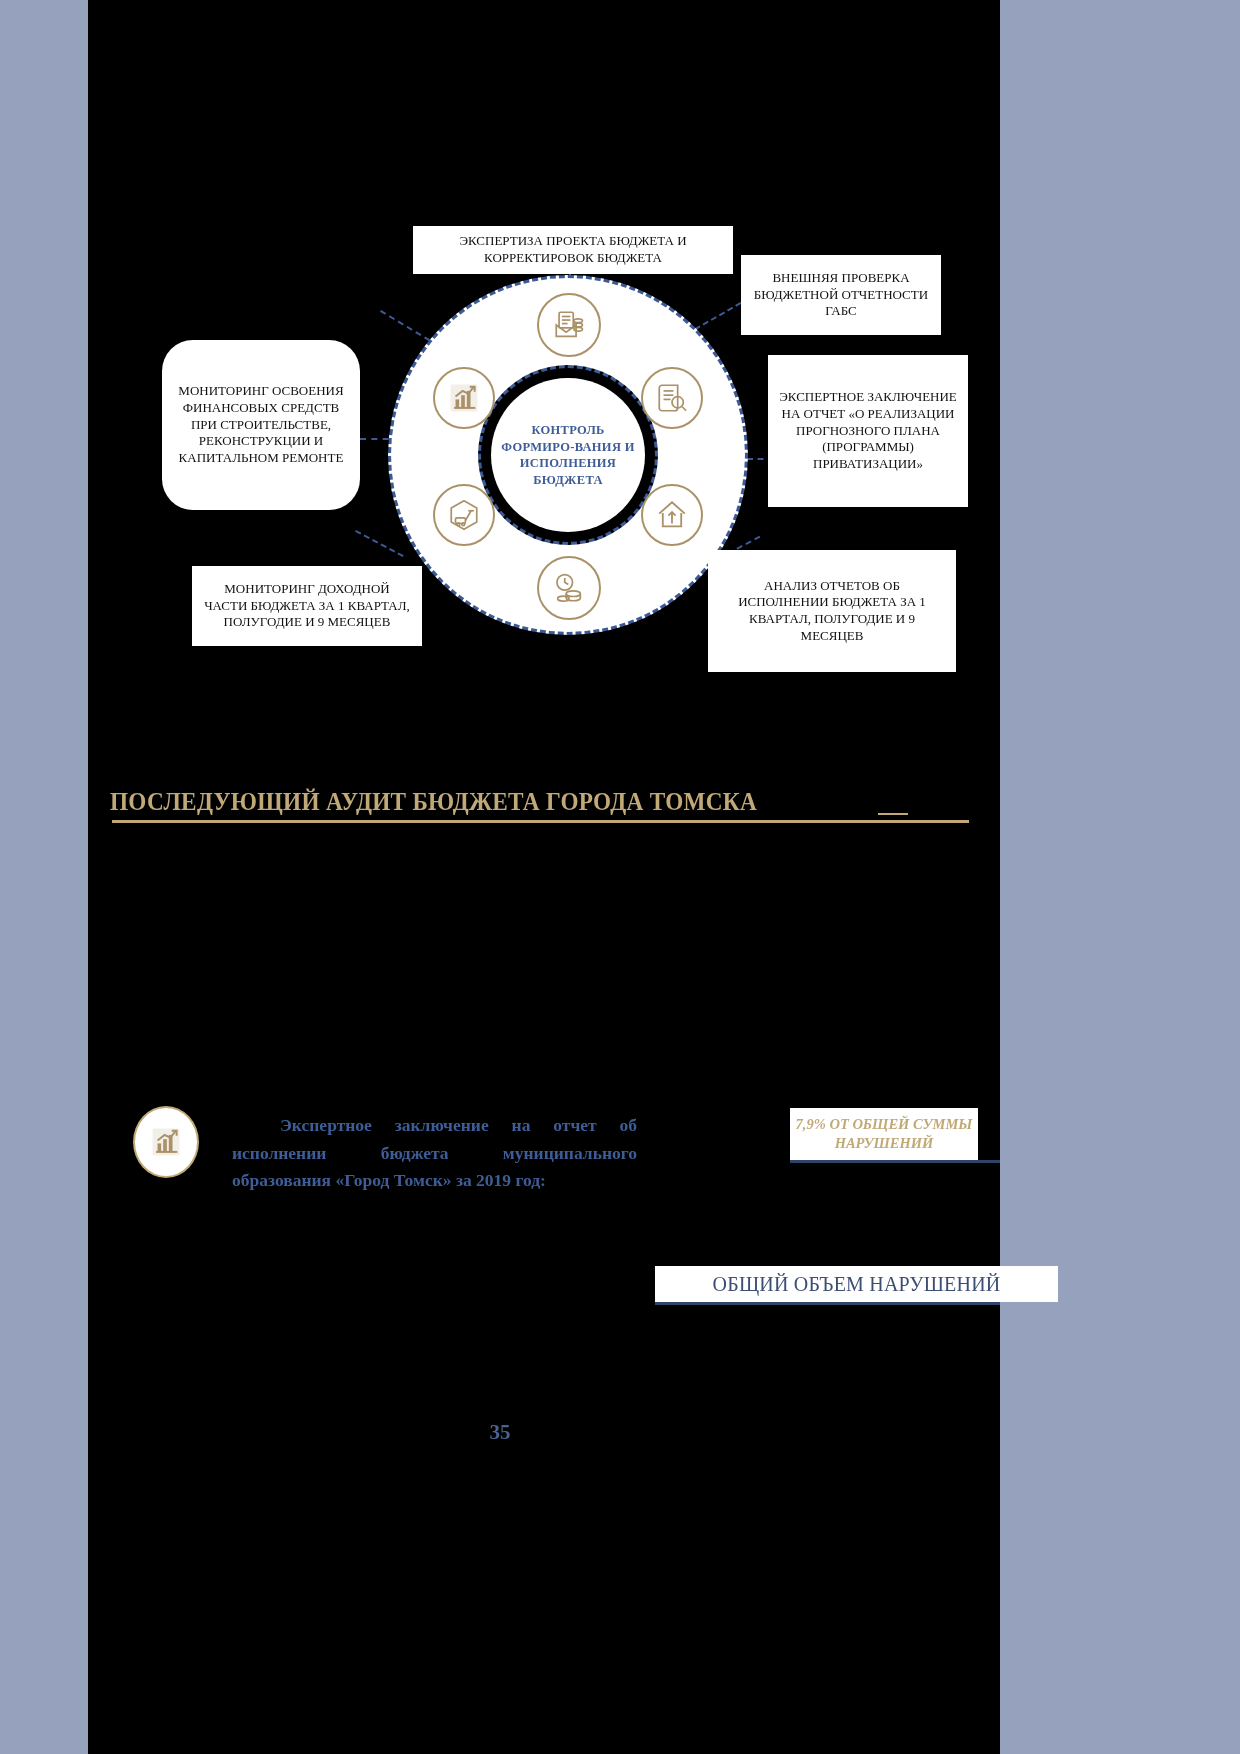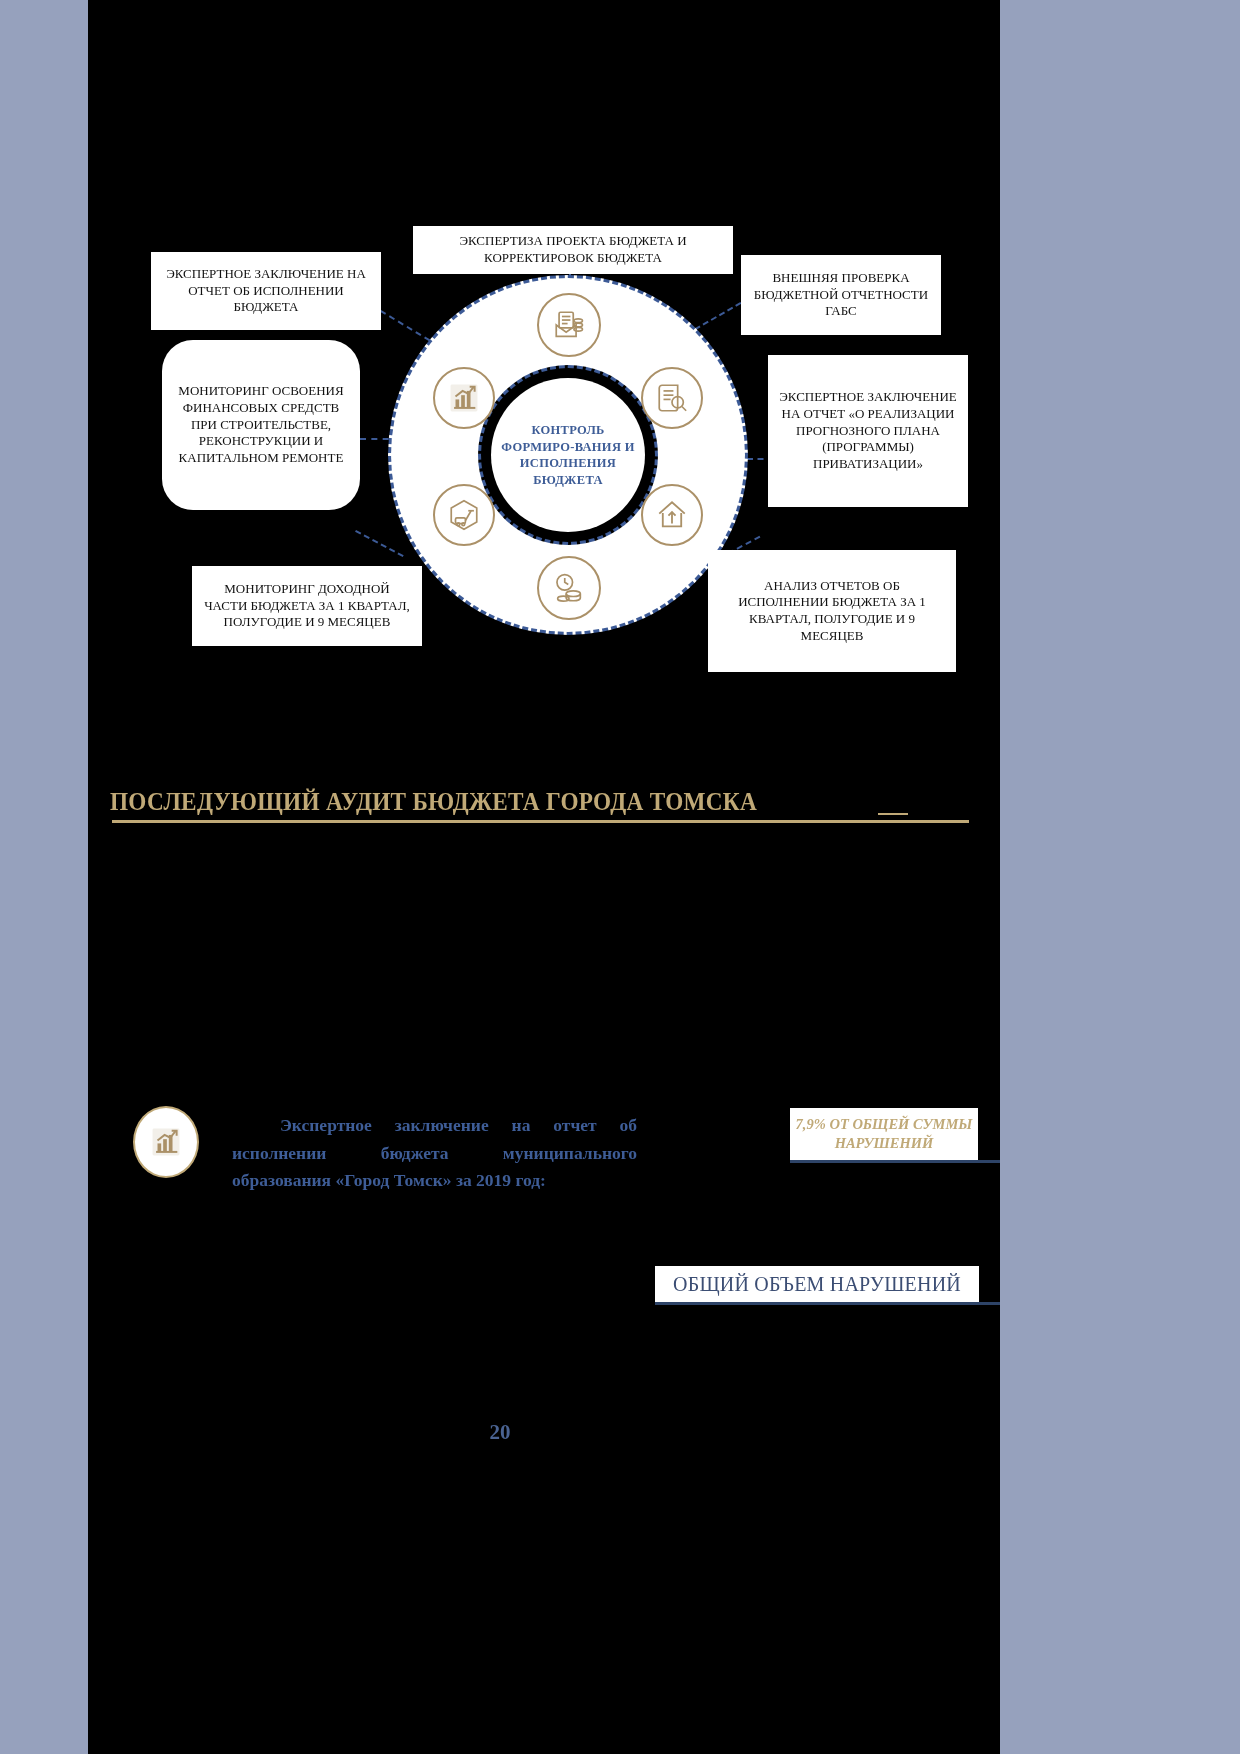--- a/index.html
+++ b/index.html
@@ -176,21 +176,21 @@
     letter-spacing: -1px;
   }
   .stat-main .unit {
     font-family: "Liberation Serif", serif;
     font-weight: bold;
     font-size: 26px;
     color: #4a6392;
     margin-left: 12px;
   }
   .stat-sub {
-    position: absolute; left: 655px; top: 1266px; width: 324px; height: 36px;
+    position: absolute; left: 655px; top: 1266px; width: 403px; height: 36px;
     background: #fff;
     display: flex; align-items: center; justify-content: center;
     font-family: "Liberation Serif", serif;
     font-size: 20px;
     color: #3c4e74;
     letter-spacing: 0.2px;
   }
   .stat-sub-rule {
     position: absolute; left: 655px; top: 1302px; width: 345px; height: 3px;
     background: #2e4468;
@@ -294,23 +294,20 @@
           <rect x="14" y="7" width="2.6" height="12" fill="currentColor" stroke="none"></rect>
           <polyline points="6,11 11,7 15,9 19,4"></polyline>
           <polyline points="16,4 19.5,4 19.5,7.5"></polyline>
         </svg>
       </div>
     </div>
 
     <div class="lbl lbl-top">
       <span>ЭКСПЕРТИЗА ПРОЕКТА БЮДЖЕТА И КОРРЕКТИРОВОК БЮДЖЕТА</span>
     </div>
-    <div class="lbl lbl-left1">
-      <span>ЭКСПЕРТНОЕ ЗАКЛЮЧЕНИЕ НА ОТЧЕТ ОБ ИСПОЛНЕНИИ БЮДЖЕТА</span>
-    </div>
     <div class="lbl lbl-left2">
       <span>МОНИТОРИНГ ОСВОЕНИЯ ФИНАНСОВЫХ СРЕДСТВ ПРИ СТРОИТЕЛЬСТВЕ, РЕКОНСТРУКЦИИ И КАПИТАЛЬНОМ РЕМОНТЕ</span>
     </div>
     <div class="lbl lbl-right1">
       <span>ВНЕШНЯЯ ПРОВЕРКА БЮДЖЕТНОЙ ОТЧЕТНОСТИ ГАБС</span>
     </div>
     <div class="lbl lbl-right2">
       <span>ЭКСПЕРТНОЕ ЗАКЛЮЧЕНИЕ НА ОТЧЕТ «О РЕАЛИЗАЦИИ ПРОГНОЗНОГО ПЛАНА (ПРОГРАММЫ) ПРИВАТИЗАЦИИ»</span>
     </div>
     <div class="lbl lbl-bottom1">
@@ -344,15 +341,15 @@
   <div class="stat-pct">
     <span>7,9% ОТ ОБЩЕЙ СУММЫ НАРУШЕНИЙ</span>
   </div>
   <div class="stat-pct-rule"></div>
 
   <div class="stat-sub">
     <span>ОБЩИЙ ОБЪЕМ НАРУШЕНИЙ</span>
   </div>
   <div class="stat-sub-rule"></div>
 
-  <div class="page-num">20</div>
+  <div class="page-num">35</div>
 
 </div>
 
 </body></html>

